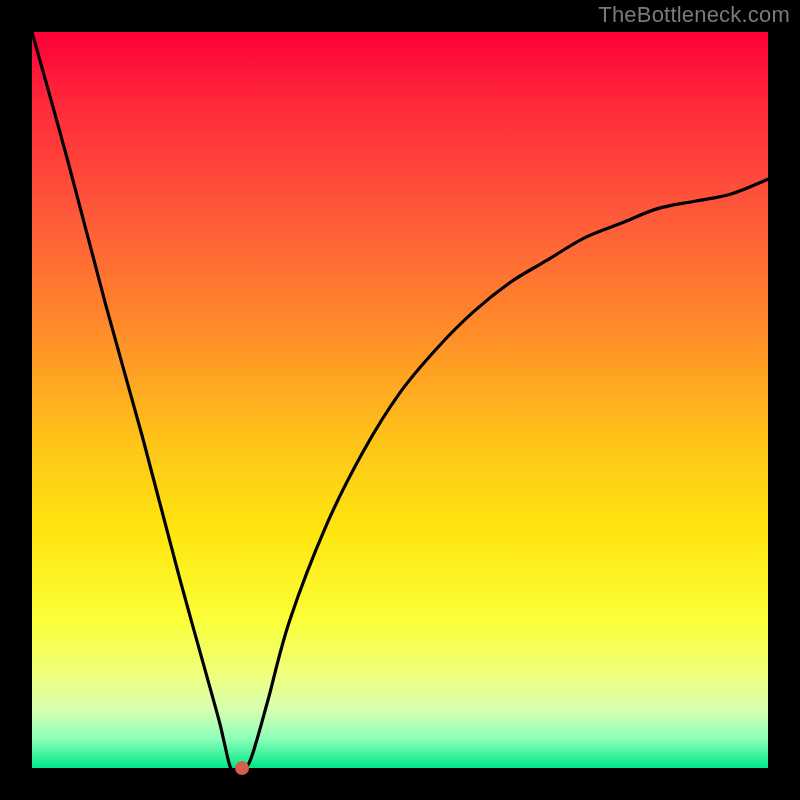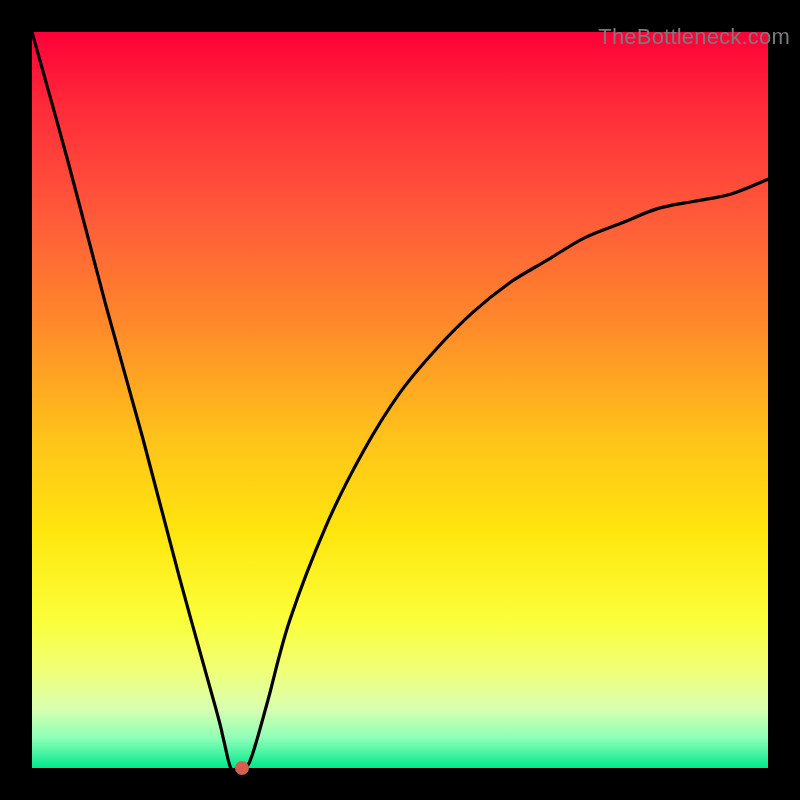--- a/index.html
+++ b/index.html
@@ -27,21 +27,21 @@
       #ffe60e 68%,
       #fbff3a 80%,
       #f0ff7a 87%,
       #d8ffb0 92%,
       #8cffb8 96%,
       #00e88a 100%
     );
   }
   .watermark {
     position: absolute;
-    top: 24px;
+    top: 2px;
     right: 10px;
     color: #7a7a7a;
     font-size: 22px;
     letter-spacing: 0.2px;
     user-select: none;
   }
   svg.curve {
     position: absolute;
     left: 0;
     top: 0;

